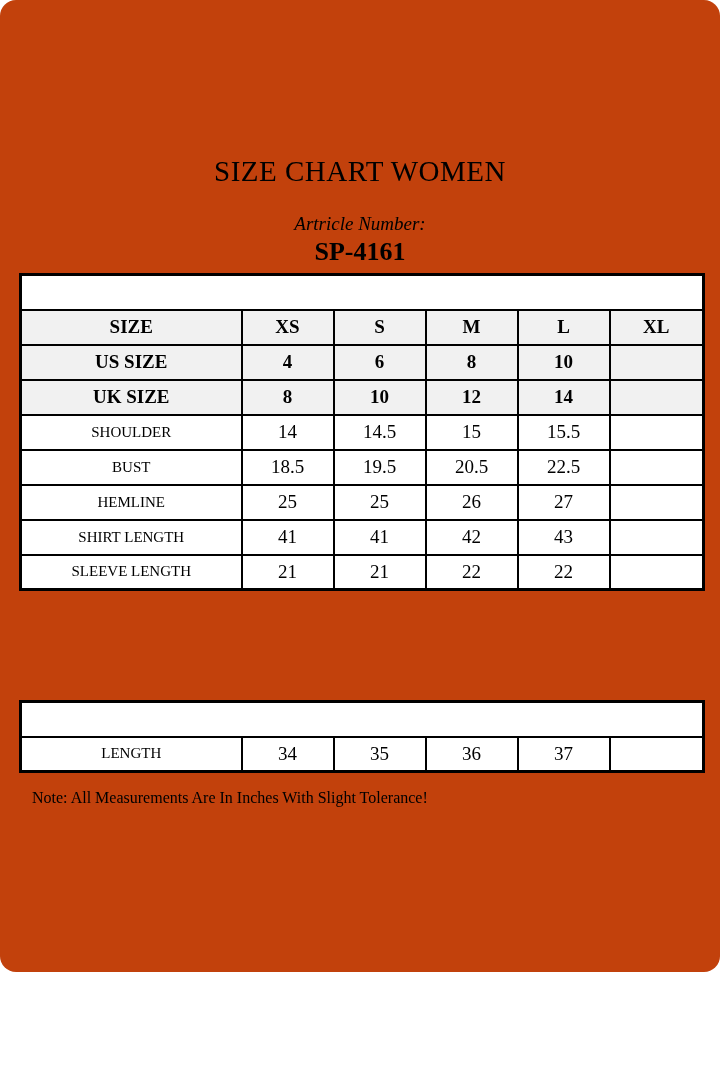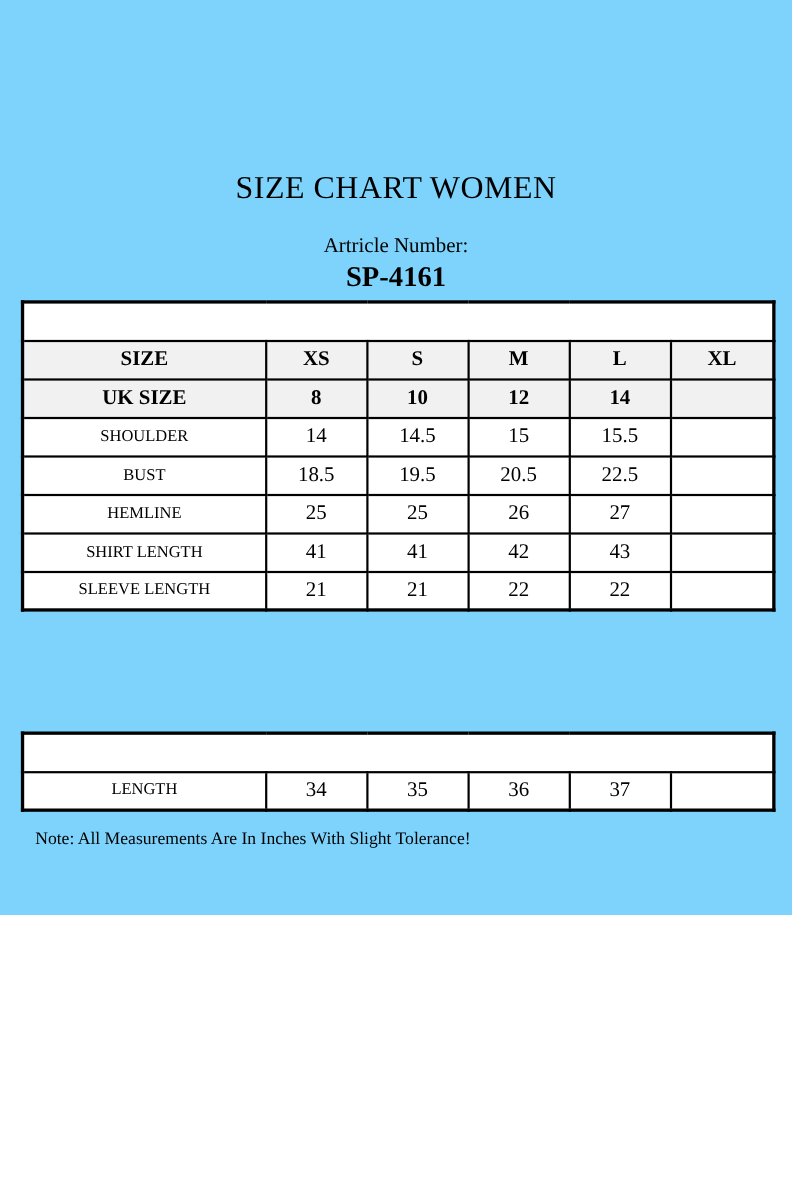--- a/index.html
+++ b/index.html
@@ -5,36 +5,38 @@
   * { box-sizing: border-box; }
   html, body {
     margin: 0; padding: 0;
     background: #ffffff;
     font-family: "Liberation Serif", serif;
     color: #000000;
   }
   .page {
     position: relative;
     width: 720px;
-    height: 832px;
-    background: #7dd3fc;
+    height: 972px;
+    background: #c2410c;
     overflow: hidden;
+    border-radius: 16px;
   }
   .title {
     margin: 0;
     padding-top: 155px;
     text-align: center;
     font-size: 29px;
     font-weight: 400;
     letter-spacing: 0.5px;
   }
   .article-label {
     margin-top: 25px;
     text-align: center;
     font-size: 19px;
+    font-style: italic;
   }
   .article-number {
     margin-top: 2px;
     text-align: center;
     font-size: 26px;
     font-weight: bold;
   }
   table.chart {
     border-collapse: collapse;
     table-layout: fixed;
@@ -107,20 +109,28 @@
       </tr>
       <tr class="r-bold">
         <td class="lbl">SIZE</td>
         <td>XS</td>
         <td>S</td>
         <td>M</td>
         <td>L</td>
         <td>XL</td>
       </tr>
       <tr class="r-bold">
+        <td class="lbl">US SIZE</td>
+        <td>4</td>
+        <td>6</td>
+        <td>8</td>
+        <td>10</td>
+        <td></td>
+      </tr>
+      <tr class="r-bold">
         <td class="lbl">UK SIZE</td>
         <td>8</td>
         <td>10</td>
         <td>12</td>
         <td>14</td>
         <td></td>
       </tr>
       <tr class="r-meas">
         <td class="lbl">SHOULDER</td>
         <td>14</td>

